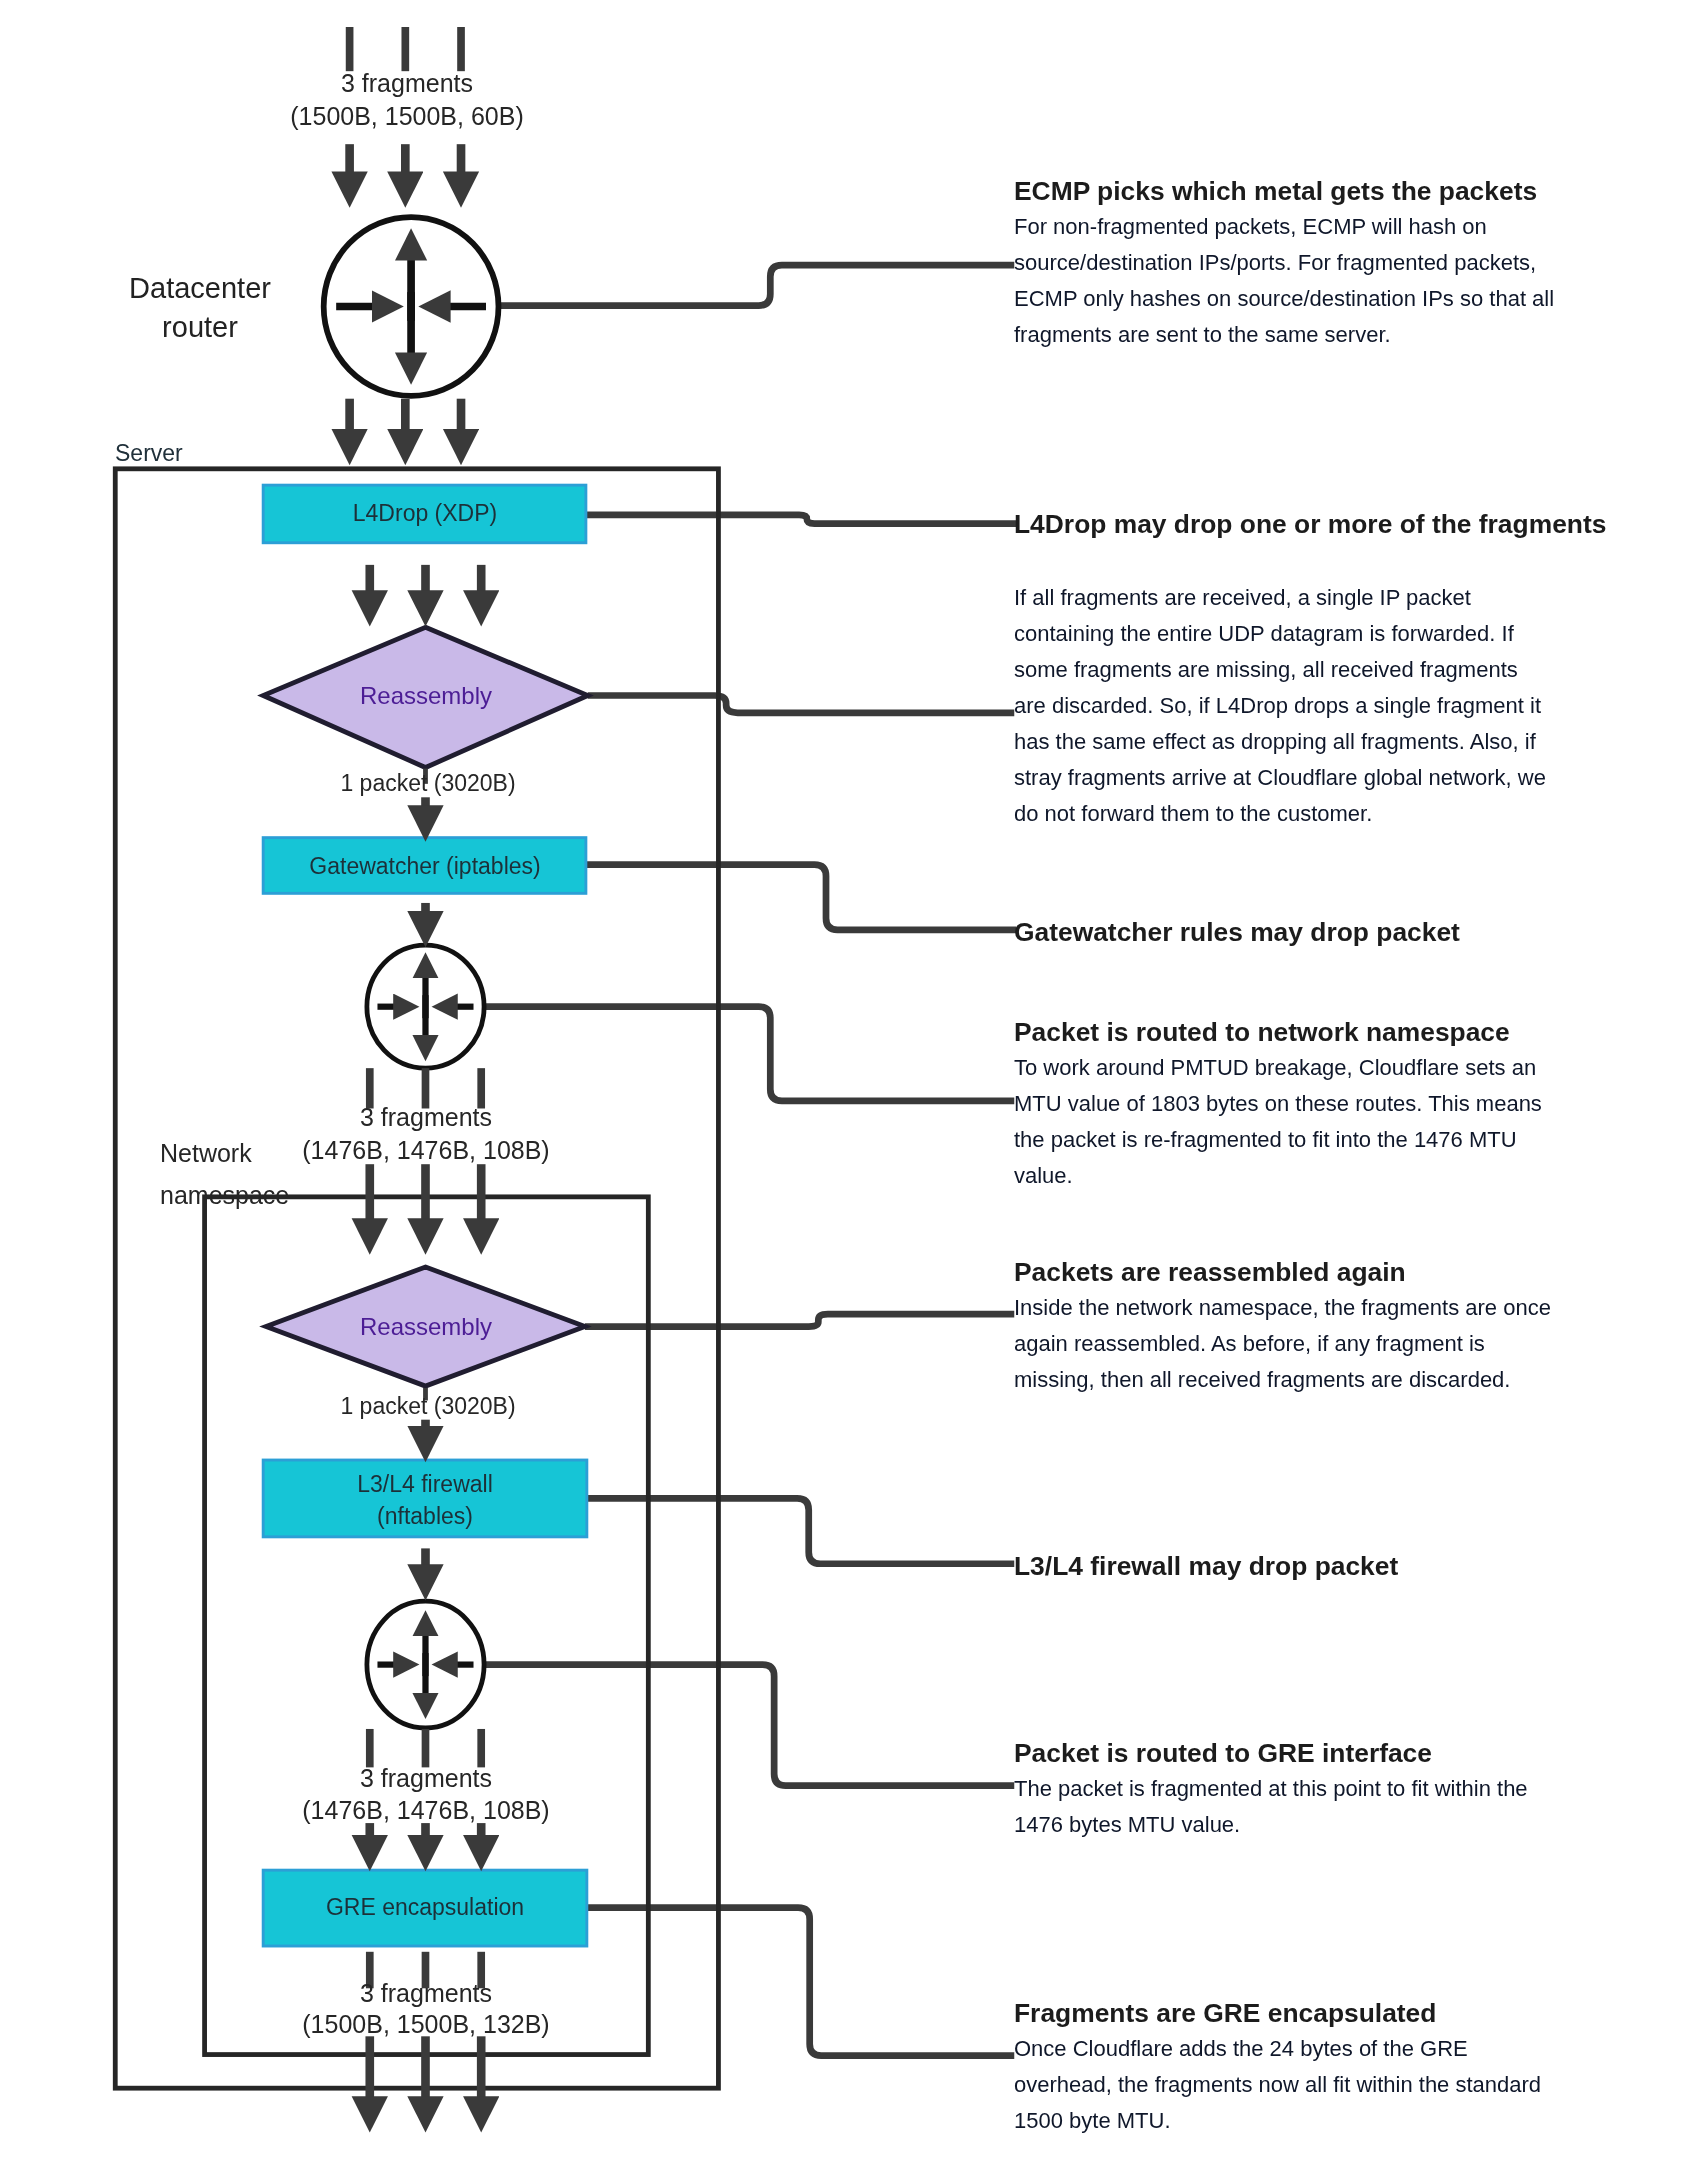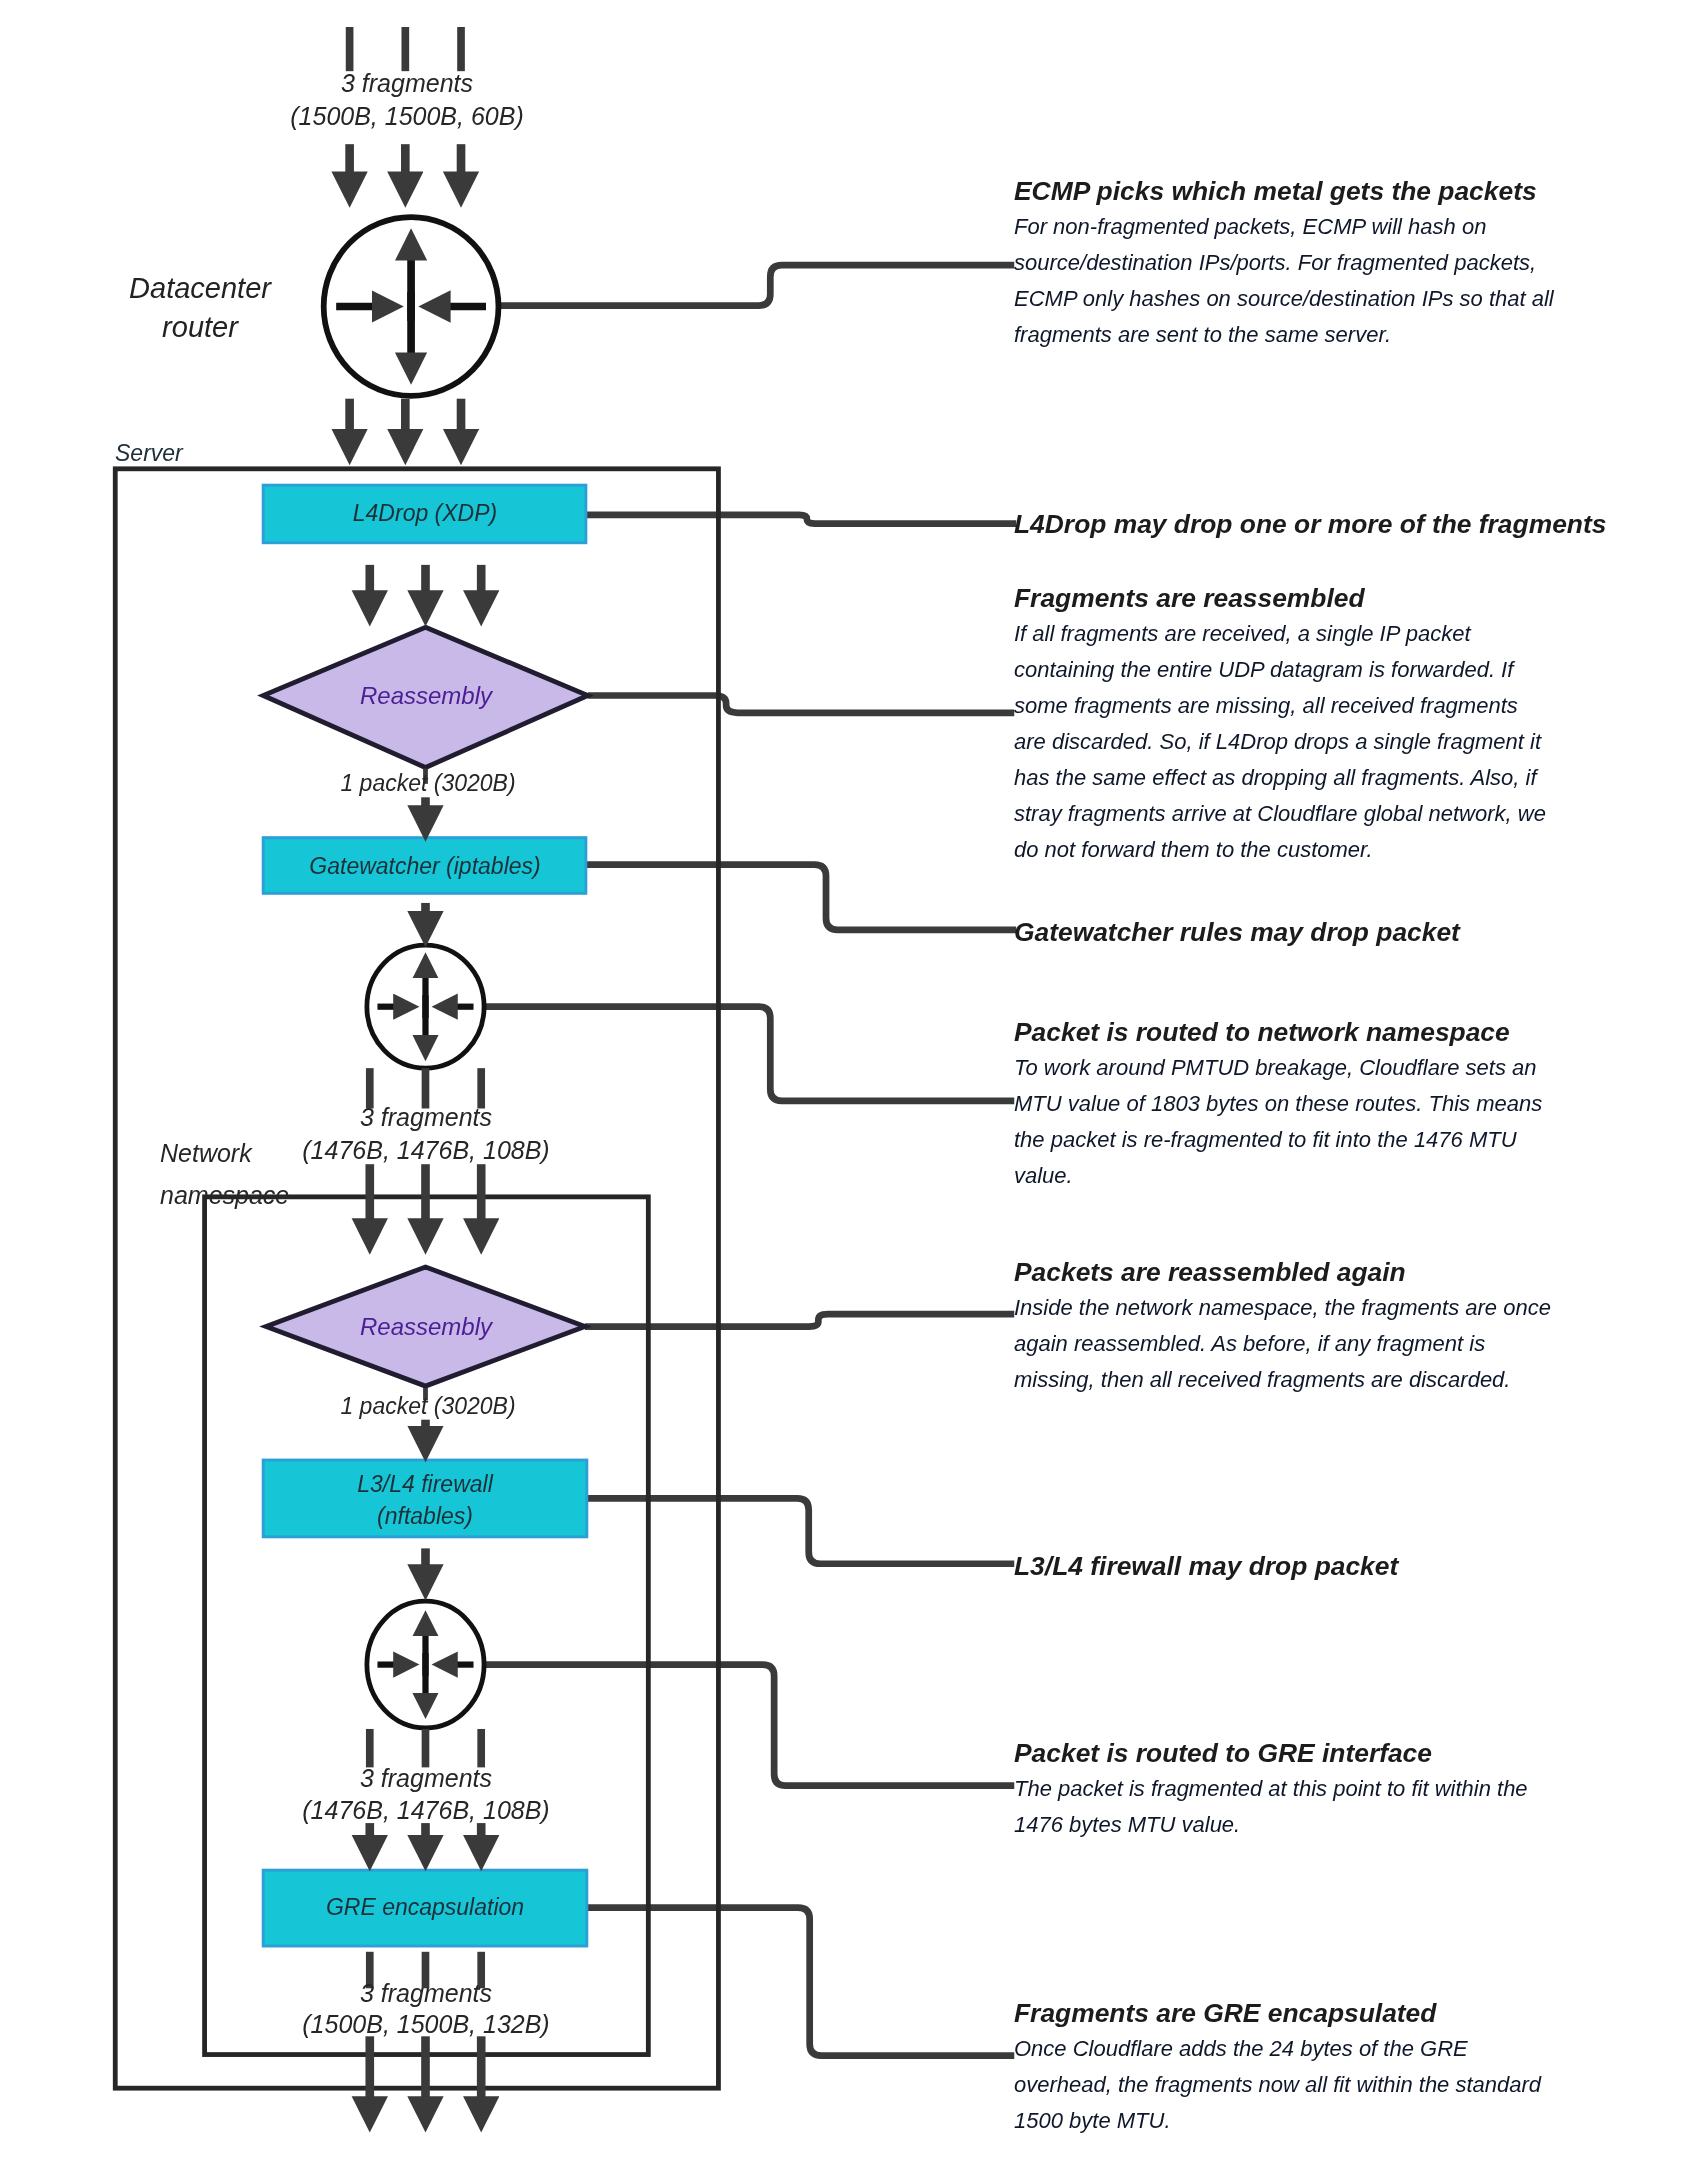--- a/index.html
+++ b/index.html
@@ -3,21 +3,20 @@
 <meta charset="utf-8">
 <style>
   html,body{margin:0;padding:0;background:#ffffff;}
   .canvas{
     position:relative;
     width:1701px;height:2168px;
     background:#ffffff;
     font-family:"Liberation Sans", sans-serif;
     color:#1f1f1f;
     overflow:hidden;
-    font-style:italic;
   }
   svg.layer{position:absolute;left:0;top:0;}
   .t{position:absolute;white-space:pre-line;}
   .c{transform:translateX(-50%);text-align:center;}
   .lbl{font-size:23px;color:#20303a;text-align:center;}
   .frag{font-size:25px;color:#262626;}
   .pkt{font-size:23px;color:#262626;}
   .boxlbl{font-size:23px;color:#1d3038;}
   .dialbl{font-size:24px;color:#4c1d95;text-align:center;}
   .big{font-size:29px;line-height:39px;color:#222;}
@@ -187,21 +186,20 @@
 source/destination IPs/ports. For fragmented packets,
 ECMP only hashes on source/destination IPs so that all
 fragments are sent to the same server.</div>
   </div>
 
   <div class="ann" style="top:506px;">
     <div class="ann-h">L4Drop may drop one or more of the fragments</div>
   </div>
 
   <div class="ann" style="top:580px;">
-    <div class="ann-h">Fragments are reassembled</div>
     <div class="ann-b">If all fragments are received, a single IP packet
 containing the entire UDP datagram is forwarded. If
 some fragments are missing, all received fragments
 are discarded. So, if L4Drop drops a single fragment it
 has the same effect as dropping all fragments. Also, if
 stray fragments arrive at Cloudflare global network, we
 do not forward them to the customer.</div>
   </div>
 
   <div class="ann" style="top:914px;">

